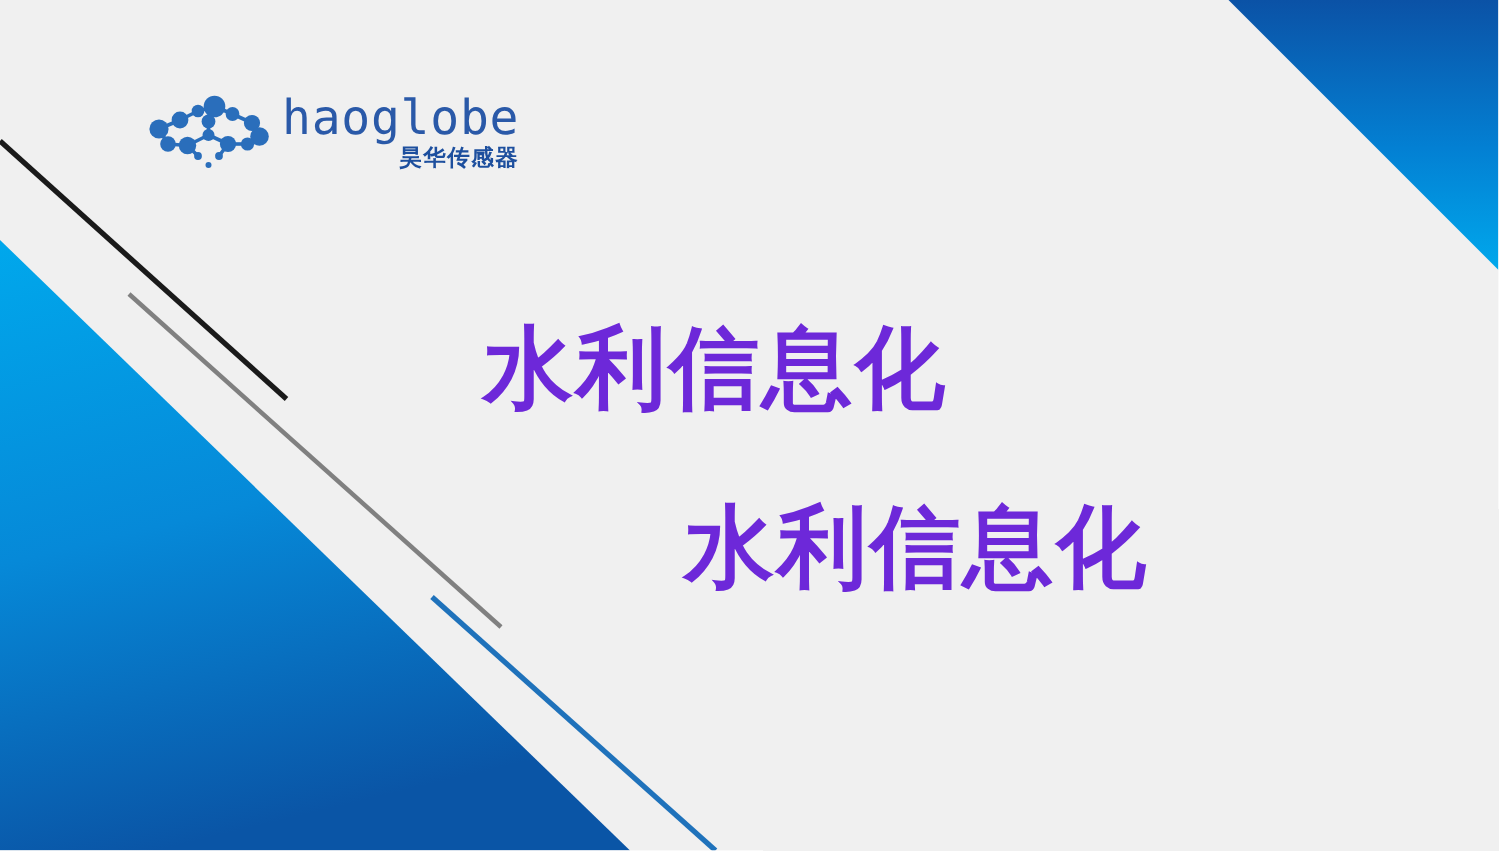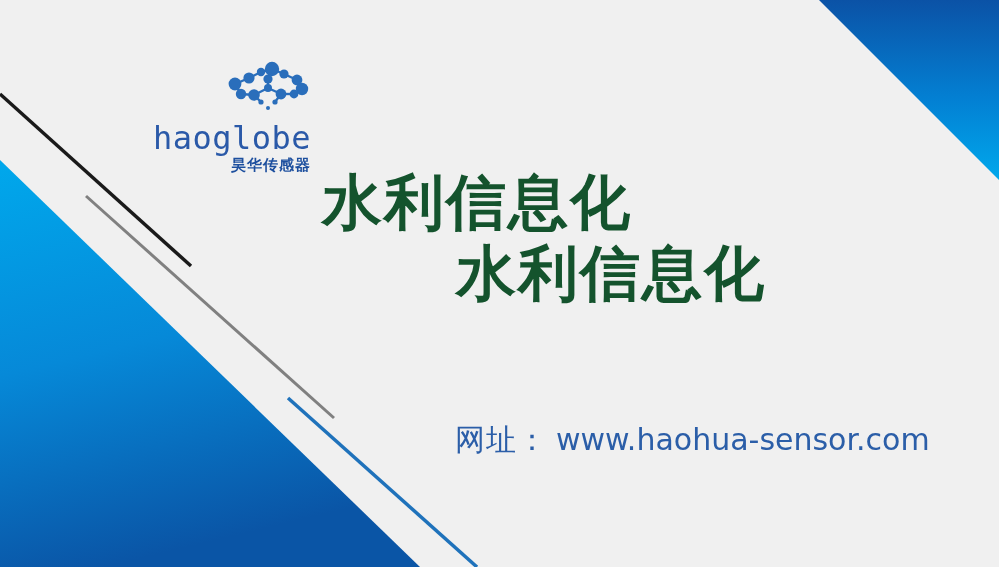--- a/index.html
+++ b/index.html
@@ -27,23 +27,22 @@
   }
 
   
   .logo {
     position: absolute;
     left: 96px;
     top: 58px;
     width: 215px;
     height: 62px;
     display: flex;
-    align-items: flex-end;
+    align-items: center;
     gap: 6px;
-    flex-direction: column;
   }
   .logo-mark {
     width: 86px;
     height: 58px;
     flex: 0 0 auto;
   }
   .logo-text-wrap {
     display: flex;
     flex-direction: column;
     align-items: flex-end;
@@ -69,27 +68,28 @@
   }
 
   
   .title-block {
     position: absolute;
     left: 0;
     top: 168px;
     width: 999px;
   }
   .title-line {
-    color: #14532d;
-    font-family: Liberation Serif, serif;
+    color: #6d28d9;
+    font-family: Liberation Mono, monospace;
     font-weight: bold;
     font-size: 60px;
     line-height: 1.18;
     letter-spacing: 2px;
     white-space: nowrap;
+    margin-top: 48px;
   }
   .title-line-1 { margin-left: 322px; }
   .title-line-2 { margin-left: 456px; }
 
   
   .website {
     position: absolute;
     left: 455px;
     top: 420px;
     display: flex;
@@ -185,18 +185,14 @@
       <div class="logo-wordmark">haoglobe</div>
       <div class="logo-sub">昊华传感器</div>
     </div>
   </div>
 
   <div class="title-block">
     <div class="title-line title-line-1">水利信息化</div>
     <div class="title-line title-line-2">水利信息化</div>
   </div>
 
-  <div class="website">
-    <span class="website-label">网址：</span>
-    <span class="website-url">www.haohua-sensor.com</span>
-  </div>
 
 </div>
 
 </body></html>

